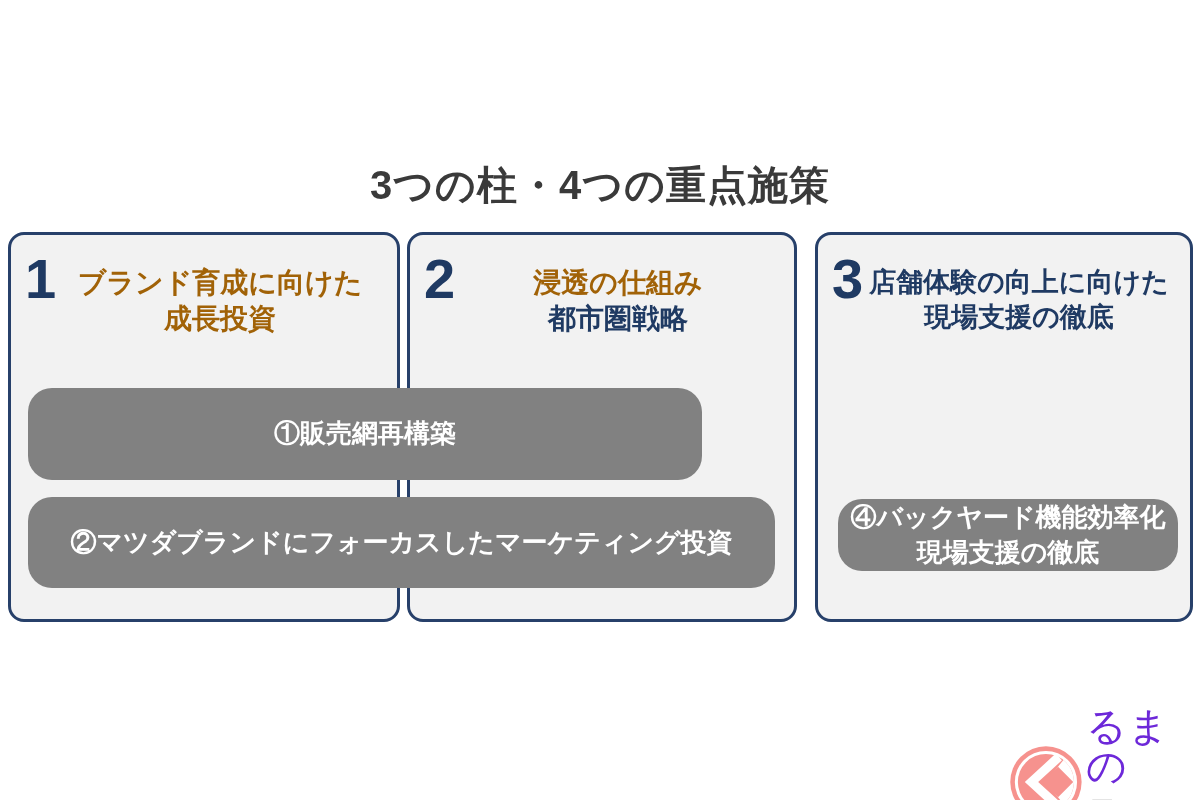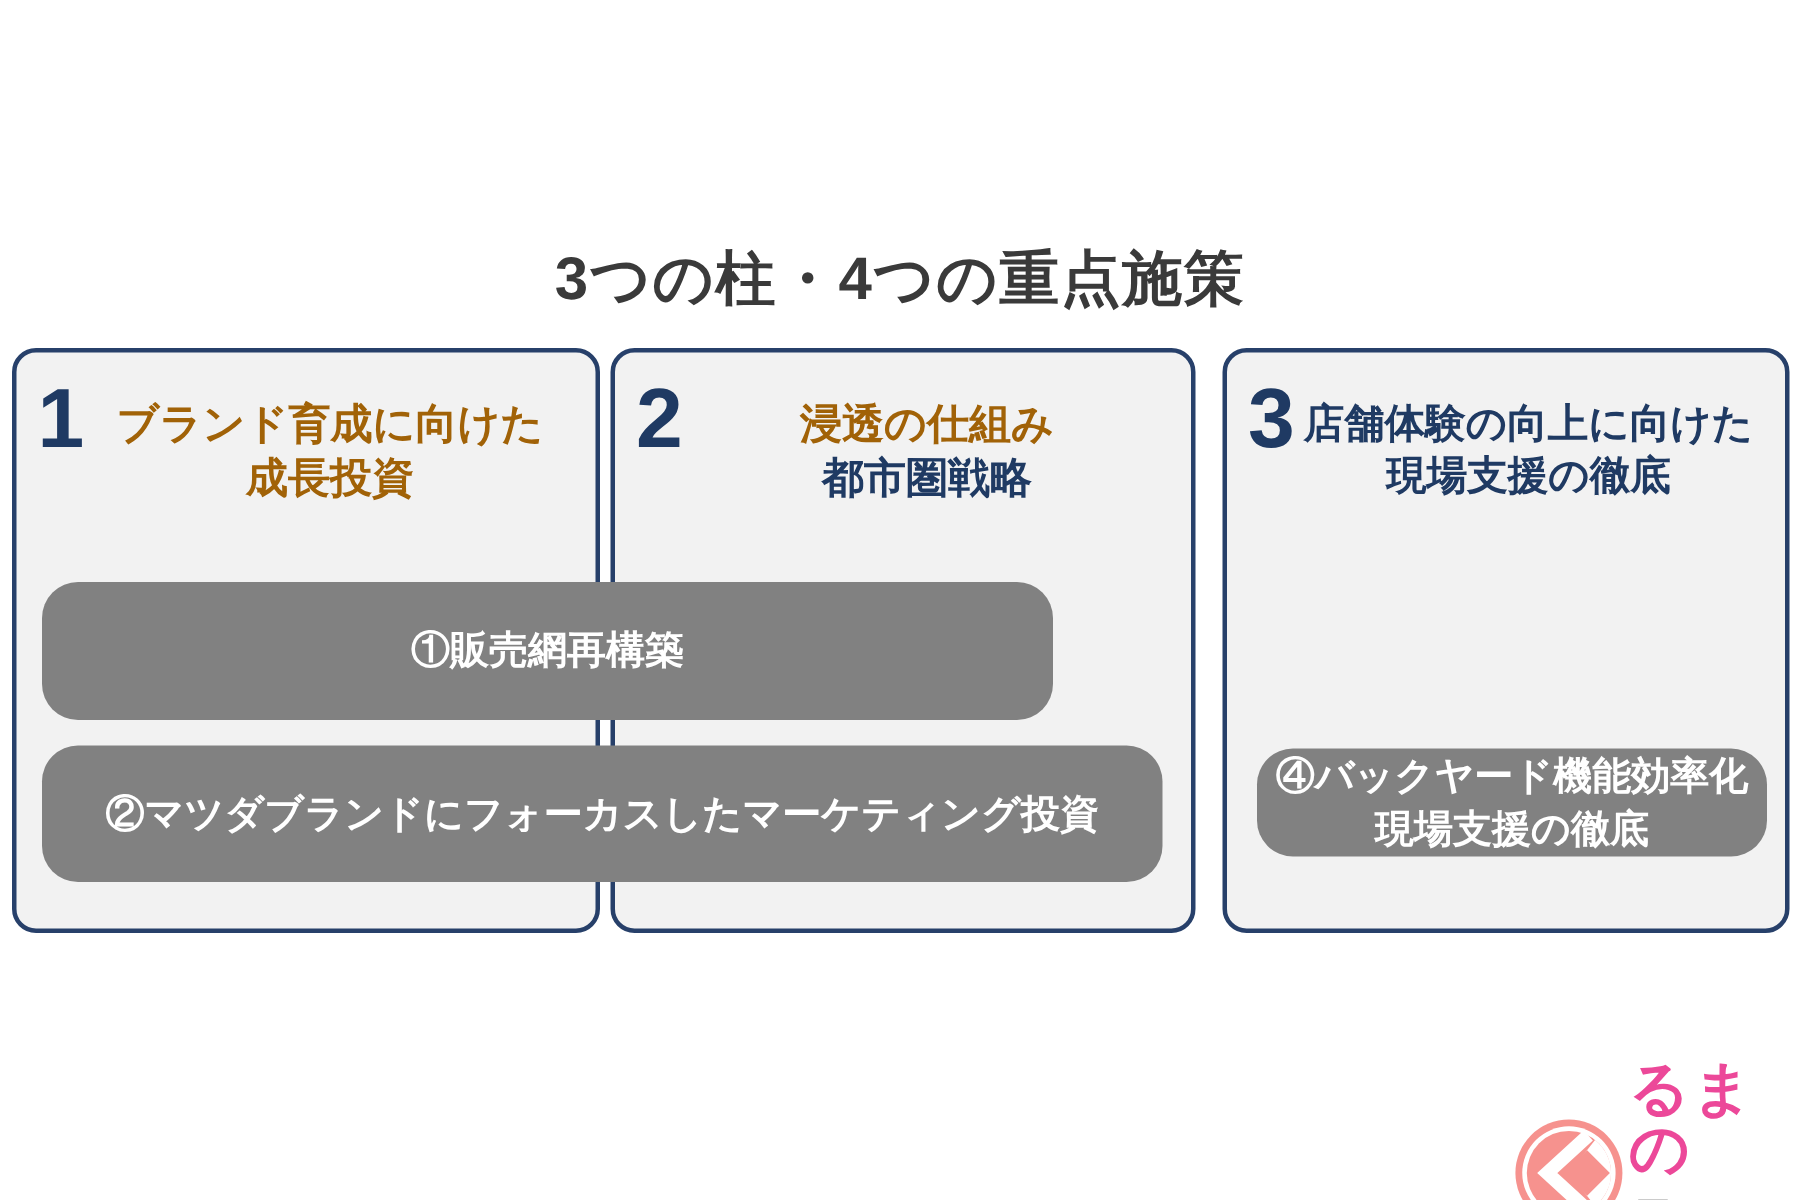--- a/index.html
+++ b/index.html
@@ -89,22 +89,22 @@
     left: 1008px;
     top: 706px;
     display: flex;
     align-items: center;
     gap: 2px;
   }
   .logo-icon { width: 92px; height: 92px; display: block; }
   .logo-text { display: flex; flex-direction: column; }
   .logo-text-line1 {
     font-size: 40px;
-    font-weight: bold;
-    color: #ec4899;
+    font-weight: normal;
+    color: #6d28d9;
     line-height: 1;
     letter-spacing: 1px;
   }
   .logo-text-line2 {
     font-size: 33px;
     font-weight: bold;
     color: #9c9c9c;
     line-height: 1;
     margin-top: 6px;
     letter-spacing: 1px;

